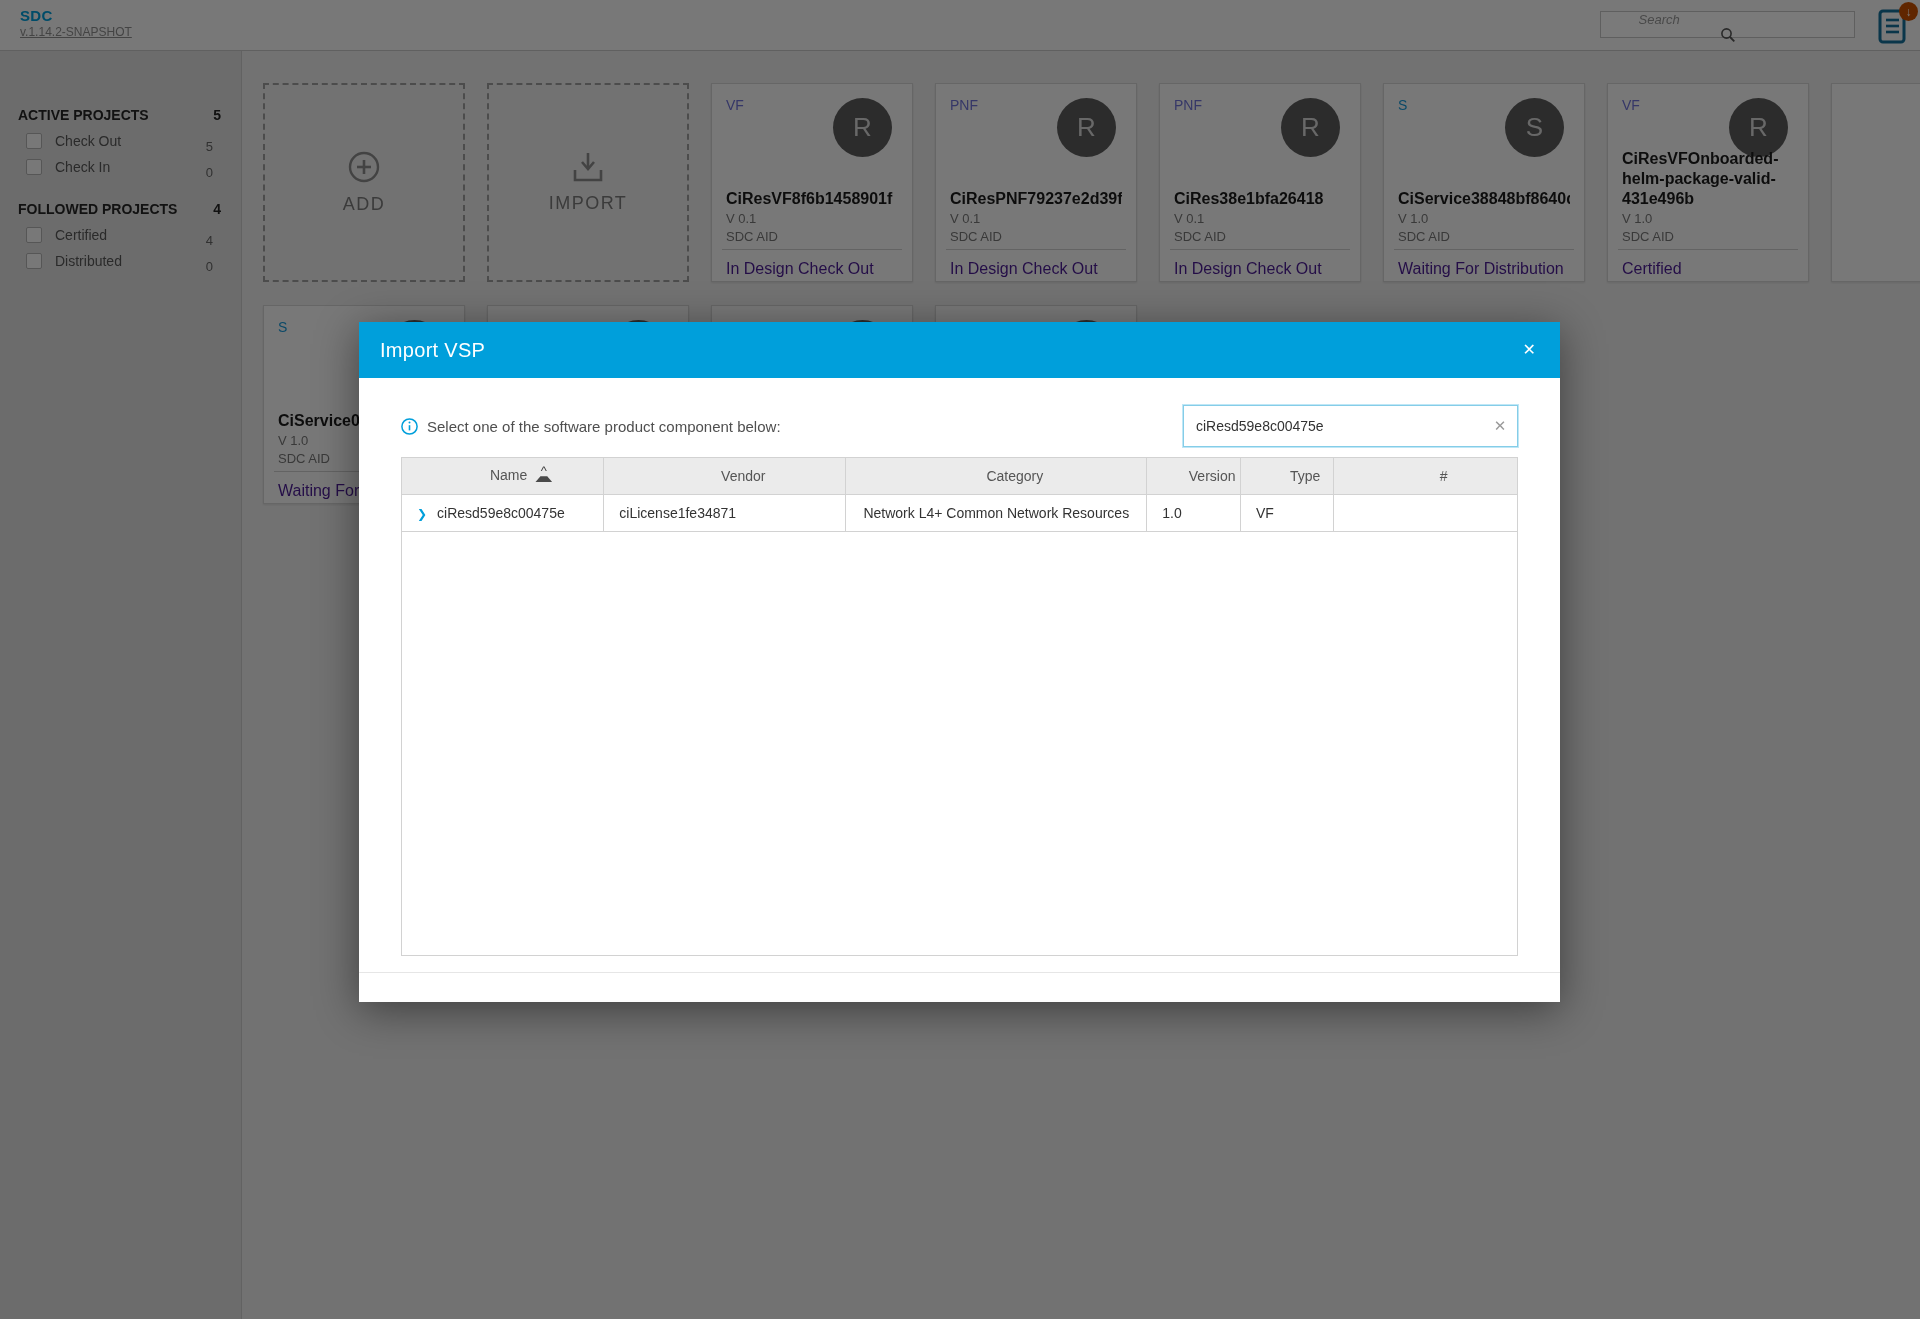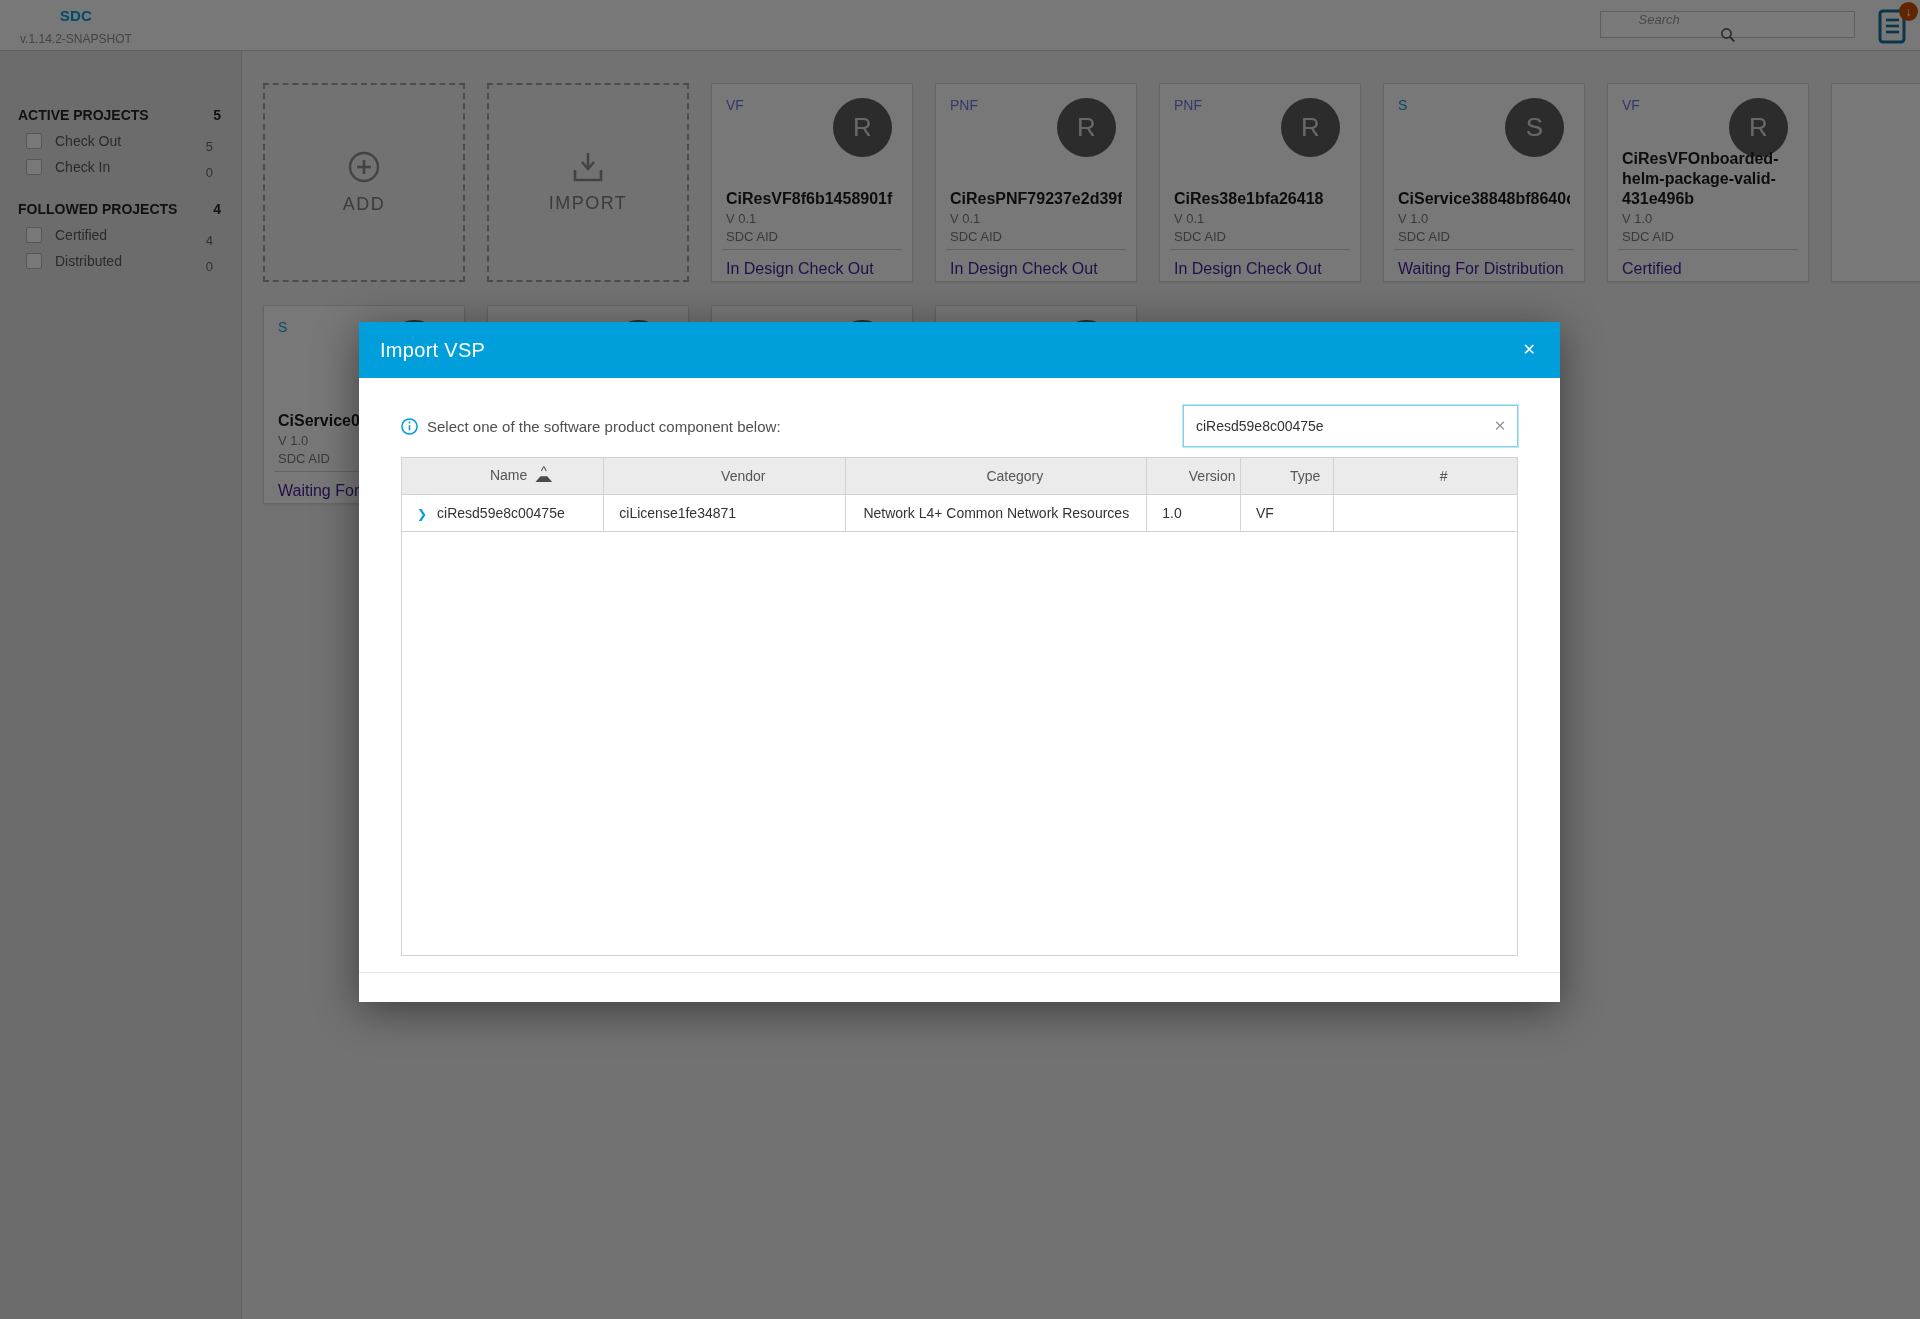--- a/index.html
+++ b/index.html
@@ -8,23 +8,23 @@
     position: relative; overflow: hidden;
     background: #efefef;
     font-family: "Liberation Sans", sans-serif;
   }
 
   
   .app-header {
     position: absolute; top:0; left:0; width:1920px; height:51px;
     background:#fafafa; border-bottom:1px solid #c9c9c9; z-index:1;
   }
-  .logo-block { position:absolute; left:20px; top:7px;text-align:center; }
+  .logo-block { position:absolute; left:20px; top:7px; }
   .logo { color:#009fdb; font-weight:700; font-size:15px; letter-spacing:.3px; }
-  .logo-version { color:#8f8f8f; font-size:12px; margin-top:8px; }
+  .logo-version { color:#8f8f8f; font-size:12px; margin-top:1px;text-decoration:underline; }
   .nav-tabs { position:absolute; left:204px; top:0; height:51px; display:flex; gap:44px; }
   .nav-tab {
     height:51px; display:flex; align-items:center; padding:0 2px;
     font-size:15px; letter-spacing:1px; color:#5d5d5d; cursor:pointer;
     border-bottom:4px solid transparent;
   }
   .nav-tab.tab-active { color:#111; font-weight:700; border-bottom-color:#009fdb; }
   .hdr-search {
     position:absolute; left:1600px; top:11px; width:255px; height:27px;
     border:1px solid #c6c6c6; background:#fff; display:flex; align-items:center;flex-direction:column;

